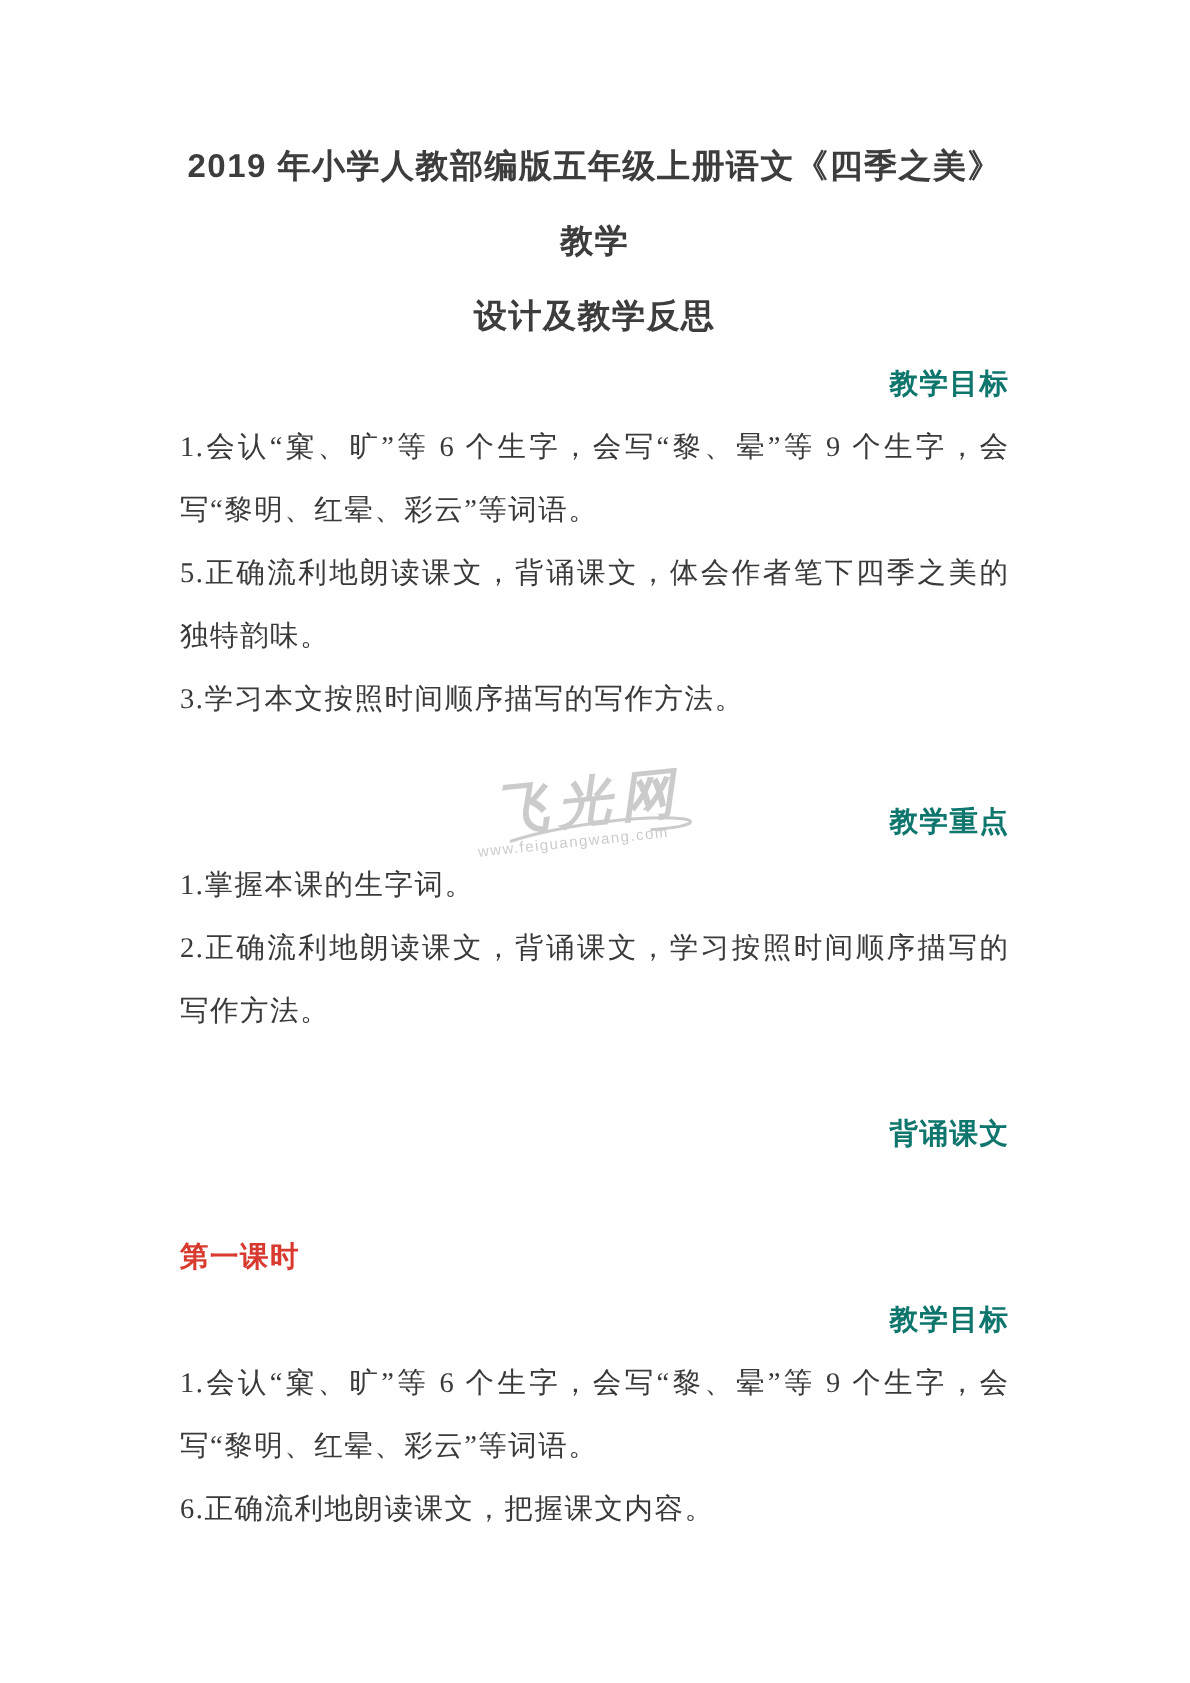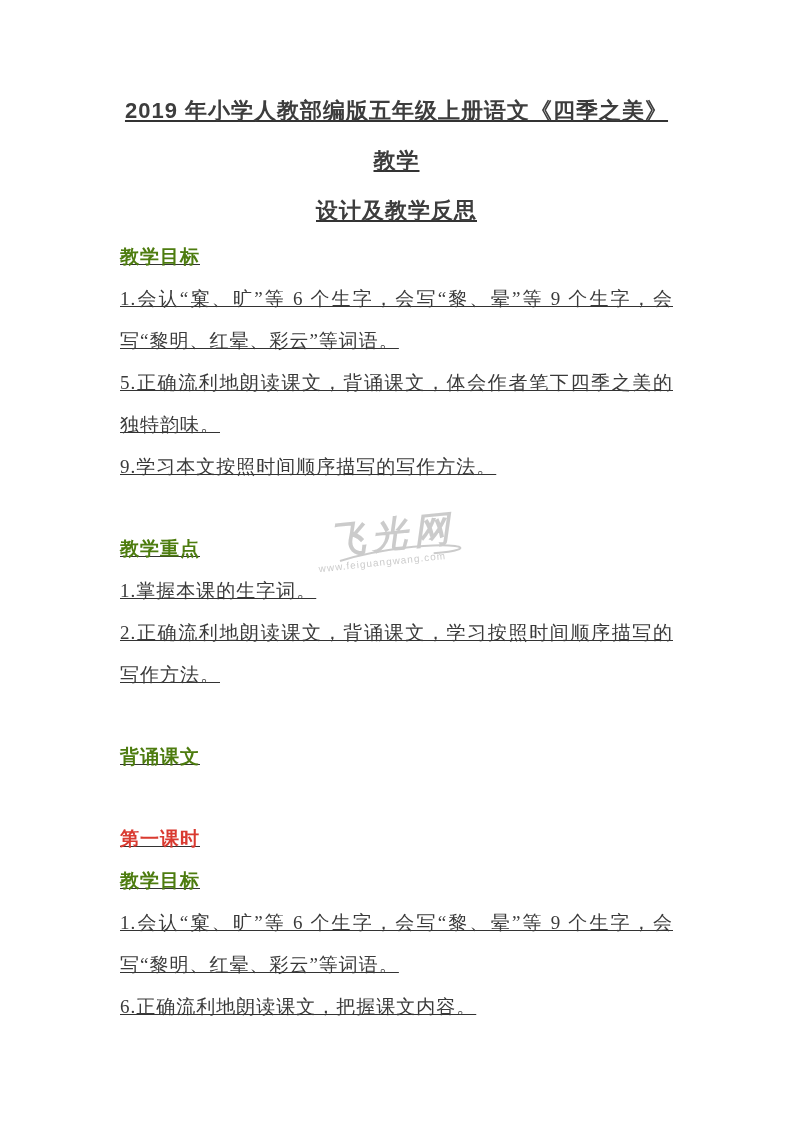--- a/index.html
+++ b/index.html
@@ -9,41 +9,40 @@
     height: 1122px;
     background: #ffffff;
     overflow: hidden;
     font-family: "Liberation Serif", "DejaVu Serif", serif;
     color: #333333;
   }
   .content {
     position: relative;
     z-index: 2;
     padding: 86px 120px 0 120px;
-    text-decoration: underline;
   }
   .doc-title {
     font-family: "Liberation Sans", "DejaVu Sans", sans-serif;
     font-size: 22px;
     font-weight: bold;
     color: #3d3d3d;
     text-align: center;
     line-height: 50px;
     letter-spacing: 1px;
     margin: 0 0 0 0;
   }
   .body-text {
     font-size: 19px;
     line-height: 42px;
     letter-spacing: 1px;
   }
   .sec-heading {
     font-weight: bold;
-    color: #4d7c0f;
-    text-align: left;
+    color: #0f766e;
+    text-align: right;
   }
   .para {
     text-align: justify;
     color: #3a3a3a;
   }
   .spacer { height: 40px; }
   .lesson-heading {
     color: #d93a30;
     text-align: left;
     font-weight: bold;
@@ -98,21 +97,21 @@
     <h1 class="doc-title">
       <span>2019 年小学人教部编版五年级上册语文《四季之美》教学</span><br>
       <span>设计及教学反思</span>
     </h1>
 
     <div class="body-text">
 
       <div class="sec-heading">教学目标</div>
       <div class="para">1.会认“窠、旷”等 6 个生字，会写“黎、晕”等 9 个生字，会写“黎明、红晕、彩云”等词语。</div>
       <div class="para">5.正确流利地朗读课文，背诵课文，体会作者笔下四季之美的独特韵味。</div>
-      <div class="para">9.学习本文按照时间顺序描写的写作方法。</div>
+      <div class="para">3.学习本文按照时间顺序描写的写作方法。</div>
 
       <div class="spacer"></div>
 
       <div class="sec-heading">教学重点</div>
       <div class="para">1.掌握本课的生字词。</div>
       <div class="para">2.正确流利地朗读课文，背诵课文，学习按照时间顺序描写的写作方法。</div>
 
       <div class="spacer"></div>
 
       <div class="sec-heading">背诵课文</div>

